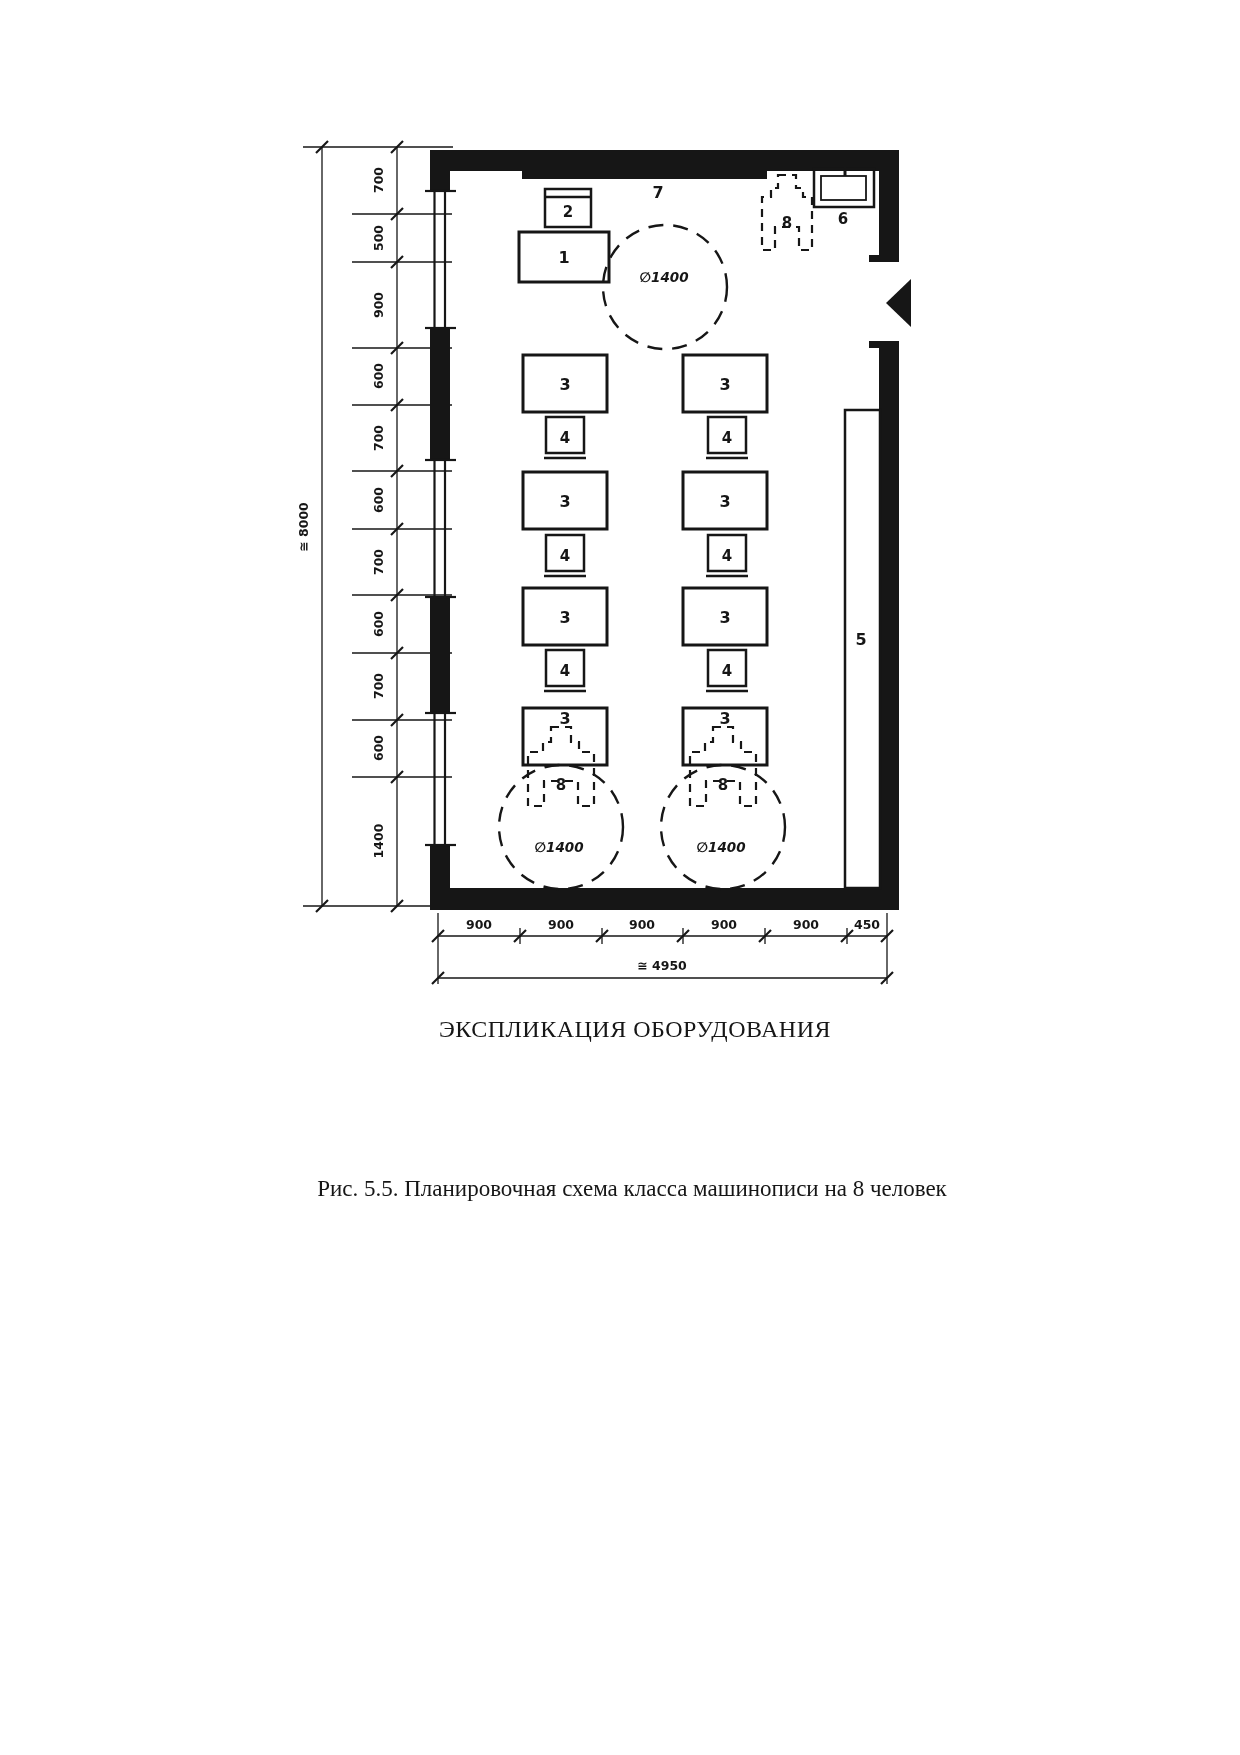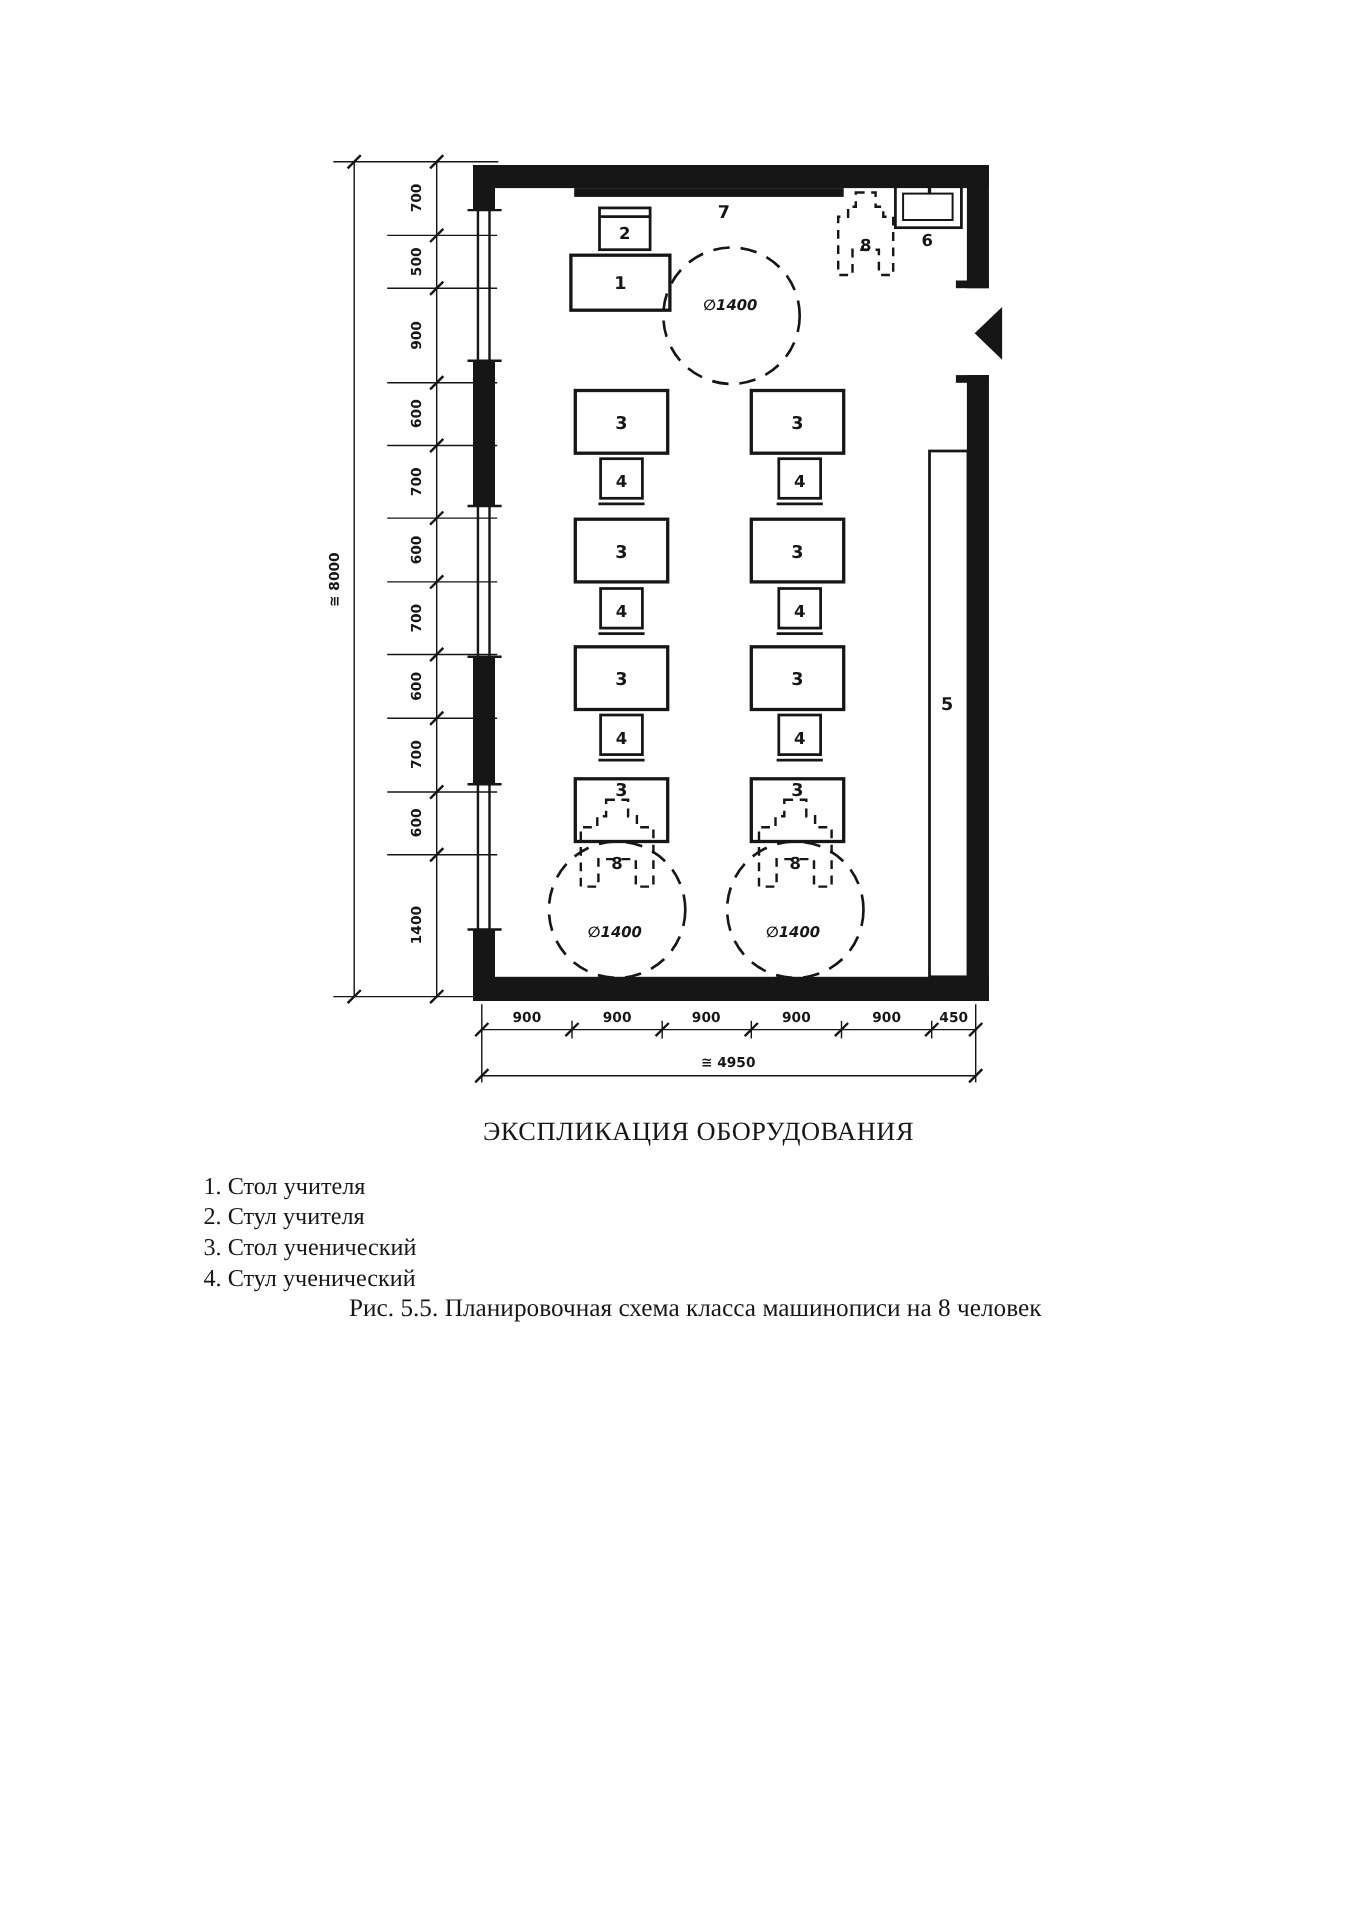--- a/index.html
+++ b/index.html
@@ -231,23 +231,17 @@
   <text class="plan-num-sm" x="723" y="790" text-anchor="middle">8</text>
 
   <circle cx="561" cy="827" r="62" fill="none" stroke="#161616" stroke-width="2.4" stroke-dasharray="15 10"></circle>
   <circle cx="723" cy="827" r="62" fill="none" stroke="#161616" stroke-width="2.4" stroke-dasharray="15 10"></circle>
   <text class="dia-text" x="559" y="852" text-anchor="middle">∅1400</text>
   <text class="dia-text" x="721" y="852" text-anchor="middle">∅1400</text>
 </svg>
 
 <div class="legend-title">ЭКСПЛИКАЦИЯ ОБОРУДОВАНИЯ</div>
 
-<div class="legend-col left">
-  <div>1. Стол учителя</div>
-  <div>2. Стул учителя</div>
-  <div>3. Стол ученический</div>
-  <div>4. Стул ученический</div>
+
+
+<div class="fig-caption">Рис. 5.5. Планировочная схема класса машинописи на 8 человек</div>
+
 </div>
 
-
-<div class="fig-caption">Рис. 5.5. Планировочная схема класса машинописи на 8 человек</div>
-
-</div>
-
 </body></html>

